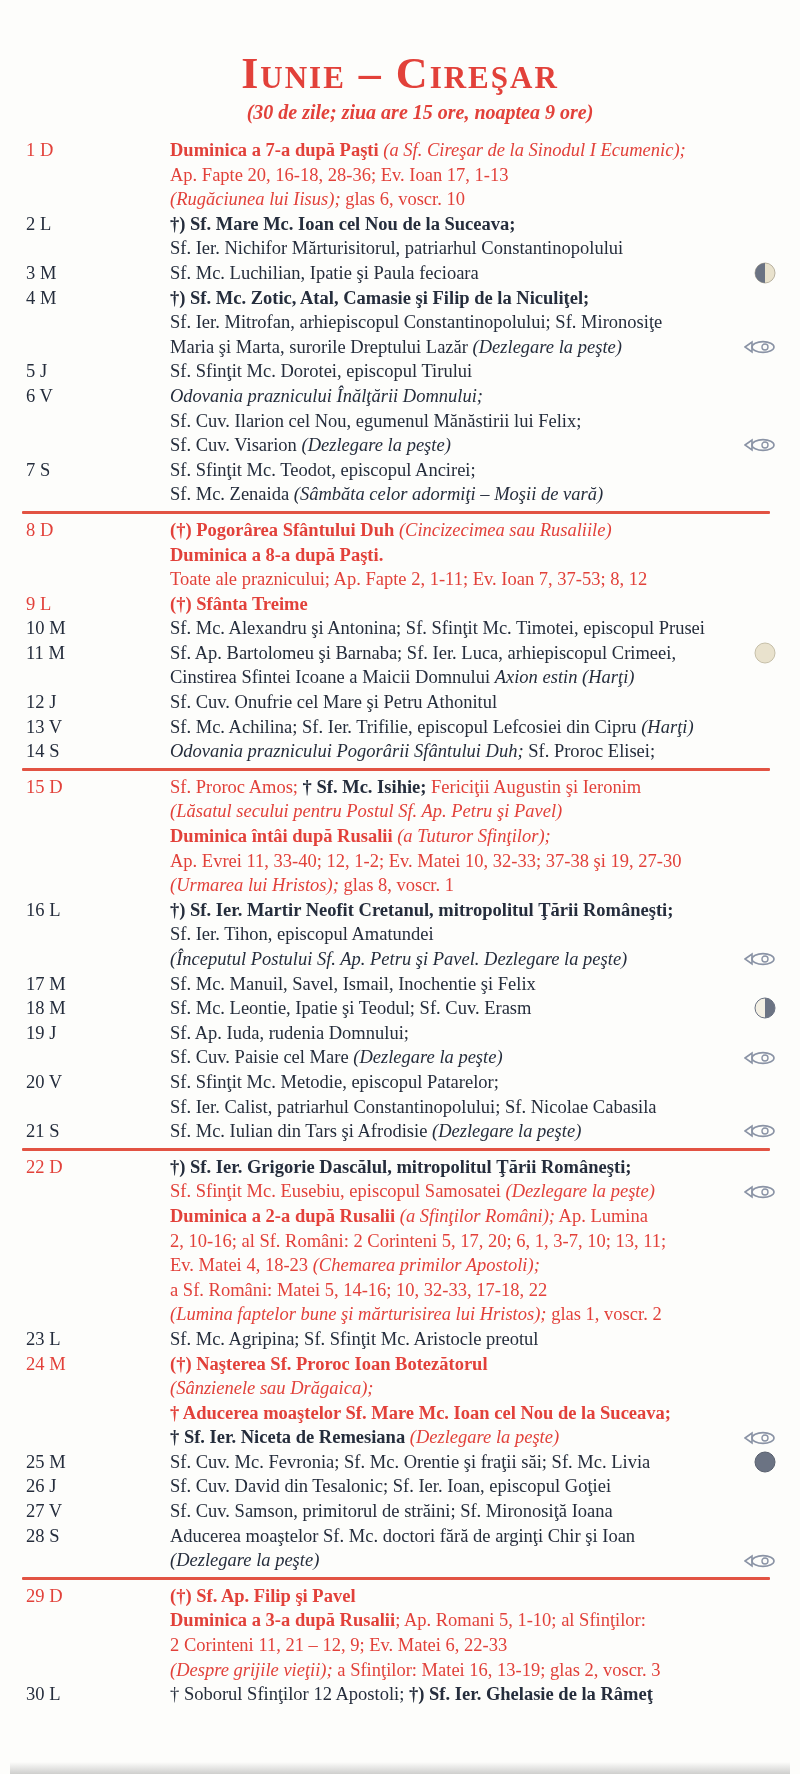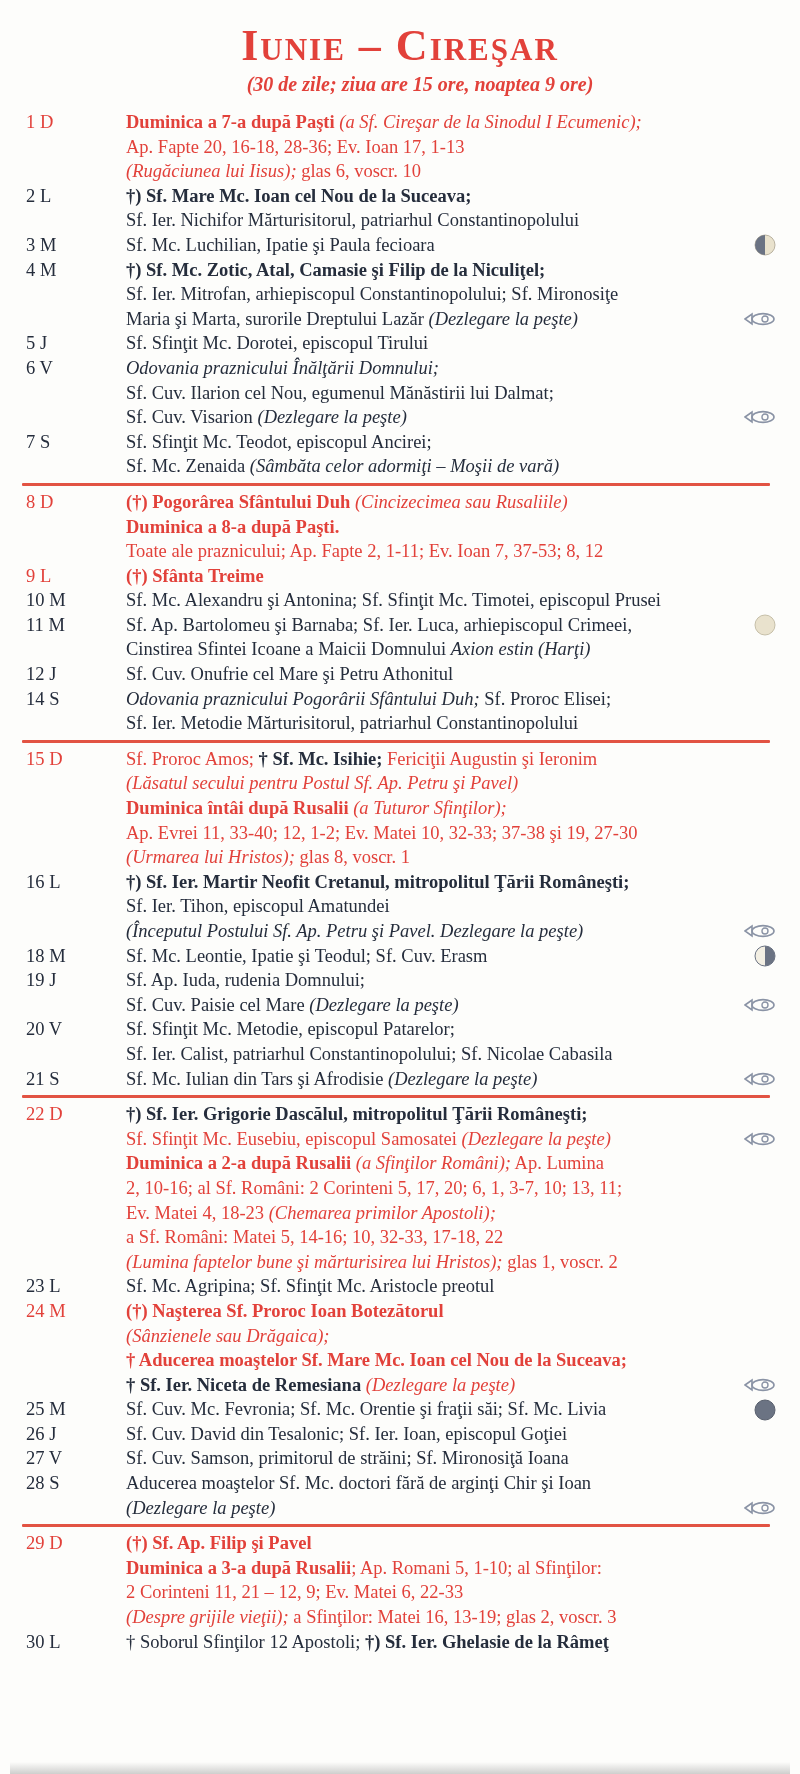--- a/index.html
+++ b/index.html
@@ -10,31 +10,31 @@
   }
   *{margin:0;padding:0;box-sizing:border-box;}
   html,body{background:#ffffff;}
   body{
     width:800px;height:1774px;position:relative;overflow:hidden;
     background:var(--paper);
     font-family:"Liberation Serif","DejaVu Serif",serif;
     color:var(--ink);
   }
   .page{width:800px;height:1774px;position:relative;padding-top:22px;}
-  .hdr{text-align:center;margin-bottom:14px;}
+  .hdr{text-align:center;margin-bottom:14px;margin-top:28px;}
   .hdr-title{
     color:var(--red);font-weight:700;font-size:44px;line-height:48px;
     font-variant:small-caps;letter-spacing:2px;
   }
   .hdr-sub{
     color:var(--red);font-style:italic;font-weight:700;
     font-size:20px;line-height:24px;margin-top:2px;padding-left:40px;
   }
   .cal{width:100%;}
-  .entry{display:flex;align-items:flex-start;}
+  .entry{display:flex;align-items:flex-start;gap:44px;}
   .day{
     flex:0 0 126px;padding-left:26px;
     font-size:18.5px;line-height:24.6px;white-space:nowrap;
   }
   .day.red{color:var(--red);}
   .content{flex:1 1 auto;padding-right:18px;min-width:0;}
   .line{
     position:relative;font-size:18.5px;line-height:24.6px;white-space:nowrap;
   }
   .line .licon{
@@ -109,21 +109,21 @@
       <div class="entry">
         <div class="day">5 J</div>
         <div class="content">
           <div class="line"><span class="s-p">Sf. Sfinţit Mc. Dorotei, episcopul Tirului</span></div>
         </div>
       </div>
       <div class="entry">
         <div class="day">6 V</div>
         <div class="content">
           <div class="line"><span class="s-i">Odovania praznicului Înălţării Domnului;</span></div>
-          <div class="line"><span class="s-p">Sf. Cuv. Ilarion cel Nou, egumenul Mănăstirii lui Dalmat;</span></div>
+          <div class="line"><span class="s-p">Sf. Cuv. Ilarion cel Nou, egumenul Mănăstirii lui Felix;</span></div>
           <div class="line"><span class="s-p">Sf. Cuv. Visarion </span><span class="s-i">(Dezlegare la peşte)</span><span class="licon">
               <svg xmlns="http://www.w3.org/2000/svg" width="32" height="16" viewBox="0 0 32 16">
       <path d="M1 8 L8 3 L8 13 Z" fill="none" stroke="#8a93a5" stroke-width="1.6"></path>
       <ellipse cx="19" cy="8" rx="11" ry="5.4" fill="none" stroke="#8a93a5" stroke-width="1.6"></ellipse>
       <circle cx="21" cy="8" r="3" fill="none" stroke="#8a93a5" stroke-width="1.4"></circle>
     </svg>
             </span></div>
         </div>
       </div>
       <div class="entry">
@@ -165,24 +165,29 @@
           <div class="line"><span class="s-p">Cinstirea Sfintei Icoane a Maicii Domnului </span><span class="s-i">Axion estin (Harţi)</span></div>
         </div>
       </div>
       <div class="entry">
         <div class="day">12 J</div>
         <div class="content">
           <div class="line"><span class="s-p">Sf. Cuv. Onufrie cel Mare şi Petru Athonitul</span></div>
         </div>
       </div>
       <div class="entry">
+        <div class="day">13 V</div>
+        <div class="content">
+          <div class="line"><span class="s-p">Sf. Mc. Achilina; Sf. Ier. Trifilie, episcopul Lefcosiei din Cipru </span><span class="s-i">(Harţi)</span></div>
+        </div>
+      </div>
+      <div class="entry">
         <div class="day">14 S</div>
         <div class="content">
           <div class="line"><span class="s-i">Odovania praznicului Pogorârii Sfântului Duh;</span><span class="s-p"> Sf. Proroc Elisei;</span></div>
-          <div class="line"><span class="s-p">Sf. Ier. Metodie Mărturisitorul, patriarhul Constantinopolului</span></div>
         </div>
       </div>
       <div class="rule"></div>
       <div class="entry">
         <div class="day red">15 D</div>
         <div class="content">
           <div class="line"><span class="s-r">Sf. Proroc Amos; </span><span class="s-b">† Sf. Mc. Isihie; </span><span class="s-r">Fericiţii Augustin şi Ieronim</span></div>
           <div class="line"><span class="s-ri">(Lăsatul secului pentru Postul Sf. Ap. Petru şi Pavel)</span></div>
           <div class="line"><span class="s-rb">Duminica întâi după Rusalii </span><span class="s-ri">(a Tuturor Sfinţilor);</span></div>
           <div class="line"><span class="s-r">Ap. Evrei 11, 33-40; 12, 1-2; Ev. Matei 10, 32-33; 37-38 şi 19, 27-30</span></div>
@@ -197,20 +202,26 @@
           <div class="line"><span class="s-i">(Începutul Postului Sf. Ap. Petru şi Pavel. Dezlegare la peşte)</span><span class="licon">
               <svg xmlns="http://www.w3.org/2000/svg" width="32" height="16" viewBox="0 0 32 16">
       <path d="M1 8 L8 3 L8 13 Z" fill="none" stroke="#8a93a5" stroke-width="1.6"></path>
       <ellipse cx="19" cy="8" rx="11" ry="5.4" fill="none" stroke="#8a93a5" stroke-width="1.6"></ellipse>
       <circle cx="21" cy="8" r="3" fill="none" stroke="#8a93a5" stroke-width="1.4"></circle>
     </svg>
             </span></div>
         </div>
       </div>
       <div class="entry">
+        <div class="day">17 M</div>
+        <div class="content">
+          <div class="line"><span class="s-p">Sf. Mc. Manuil, Savel, Ismail, Inochentie şi Felix</span></div>
+        </div>
+      </div>
+      <div class="entry">
         <div class="day">18 M</div>
         <div class="content">
           <div class="line"><span class="s-p">Sf. Mc. Leontie, Ipatie şi Teodul; Sf. Cuv. Erasm</span><span class="licon">
               <svg xmlns="http://www.w3.org/2000/svg" width="22" height="22" viewBox="0 0 22 22">
                 <circle cx="11" cy="11" r="10" fill="#f3efe3" stroke="#6b7383"></circle>
                 <path d="M11 1 A10 10 0 0 1 11 21 Z" fill="#6b7383"></path>
               </svg>
             </span></div>
         </div>
       </div>

